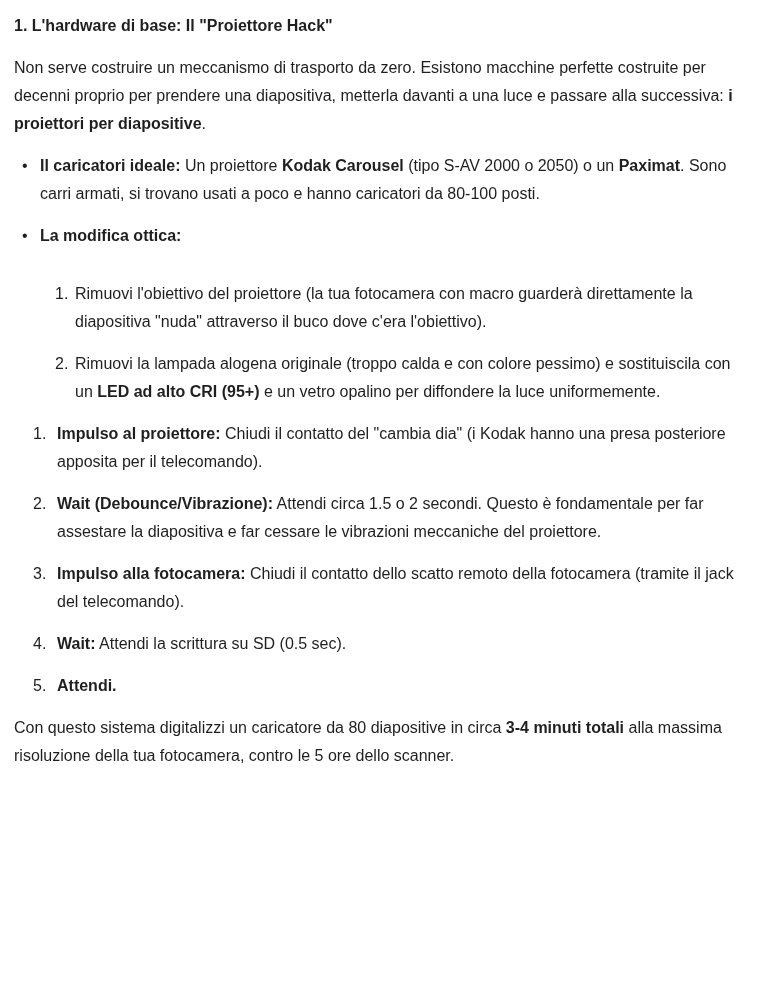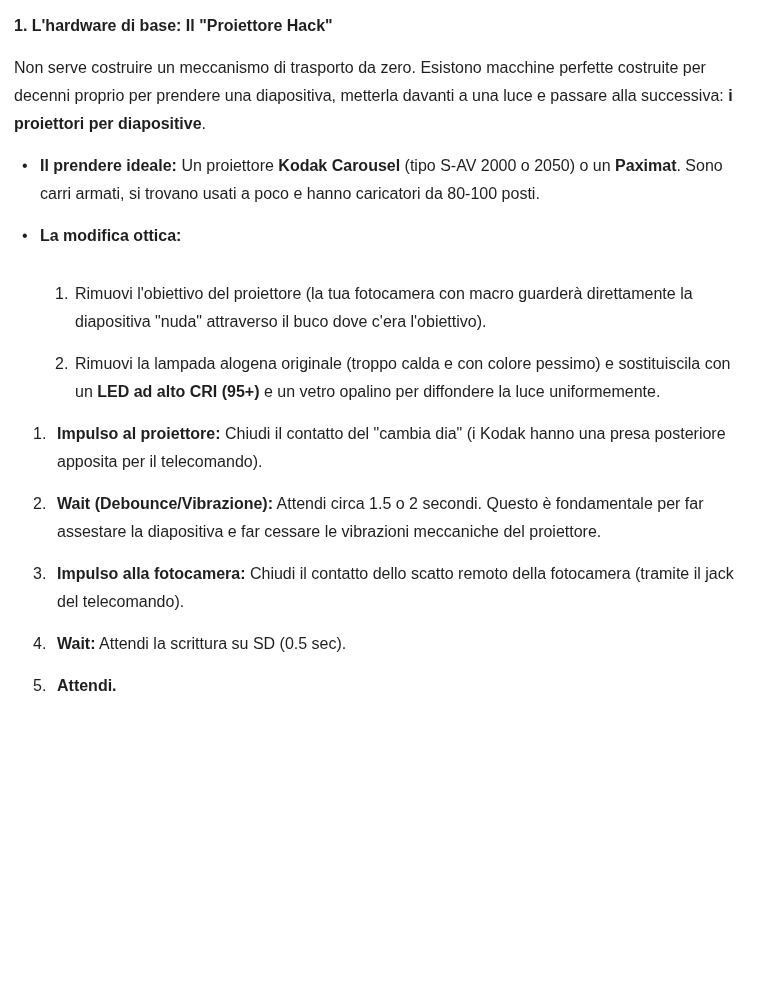--- a/index.html
+++ b/index.html
@@ -69,26 +69,27 @@
     left: -20px;
   }
 </style>
 </head>
 <body>
 
 <div class="doc">
     <h3><strong>1. L'hardware di base: Il "Proiettore Hack"</strong></h3>
     <p><span>Non serve costruire un meccanismo di trasporto da zero. Esistono macchine perfette costruite per decenni proprio per prendere una diapositiva, metterla davanti a una luce e passare alla successiva: </span><strong>i proiettori per diapositive</strong><span>.</span></p>
     <ul>
-      <li><strong>Il prendere ideale:</strong><span> Un proiettore </span><strong>Kodak Carousel</strong><span> (tipo S-AV 2000 o 2050) o un </span><strong>Paximat</strong><span>. Sono carri armati, si trovano usati a poco e hanno caricatori da 80-100 posti.</span></li>
+      <li><strong>Il caricatori ideale:</strong><span> Un proiettore </span><strong>Kodak Carousel</strong><span> (tipo S-AV 2000 o 2050) o un </span><strong>Paximat</strong><span>. Sono carri armati, si trovano usati a poco e hanno caricatori da 80-100 posti.</span></li>
       <li><strong>La modifica ottica:</strong><ol>
           <li><span>Rimuovi l'obiettivo del proiettore (la tua fotocamera con macro guarderà direttamente la diapositiva "nuda" attraverso il buco dove c'era l'obiettivo).</span></li>
           <li><span>Rimuovi la lampada alogena originale (troppo calda e con colore pessimo) e sostituiscila con un </span><strong>LED ad alto CRI (95+)</strong><span> e un vetro opalino per diffondere la luce uniformemente.</span></li>
         </ol></li>
     </ul>
     <ol>
       <li><strong>Impulso al proiettore:</strong><span> Chiudi il contatto del "cambia dia" (i Kodak hanno una presa posteriore apposita per il telecomando).</span></li>
       <li><strong>Wait (Debounce/Vibrazione):</strong><span> Attendi circa 1.5 o 2 secondi. Questo è fondamentale per far assestare la diapositiva e far cessare le vibrazioni meccaniche del proiettore.</span></li>
       <li><strong>Impulso alla fotocamera:</strong><span> Chiudi il contatto dello scatto remoto della fotocamera (tramite il jack del telecomando).</span></li>
       <li><strong>Wait:</strong><span> Attendi la scrittura su SD (0.5 sec).</span></li>
       <li><strong>Attendi.</strong></li>
     </ol>
+    <p><span>Con questo sistema digitalizzi un caricatore da 80 diapositive in circa </span><strong>3-4 minuti totali</strong><span> alla massima risoluzione della tua fotocamera, contro le 5 ore dello scanner.</span></p>
   </div>
 
 </body></html>

